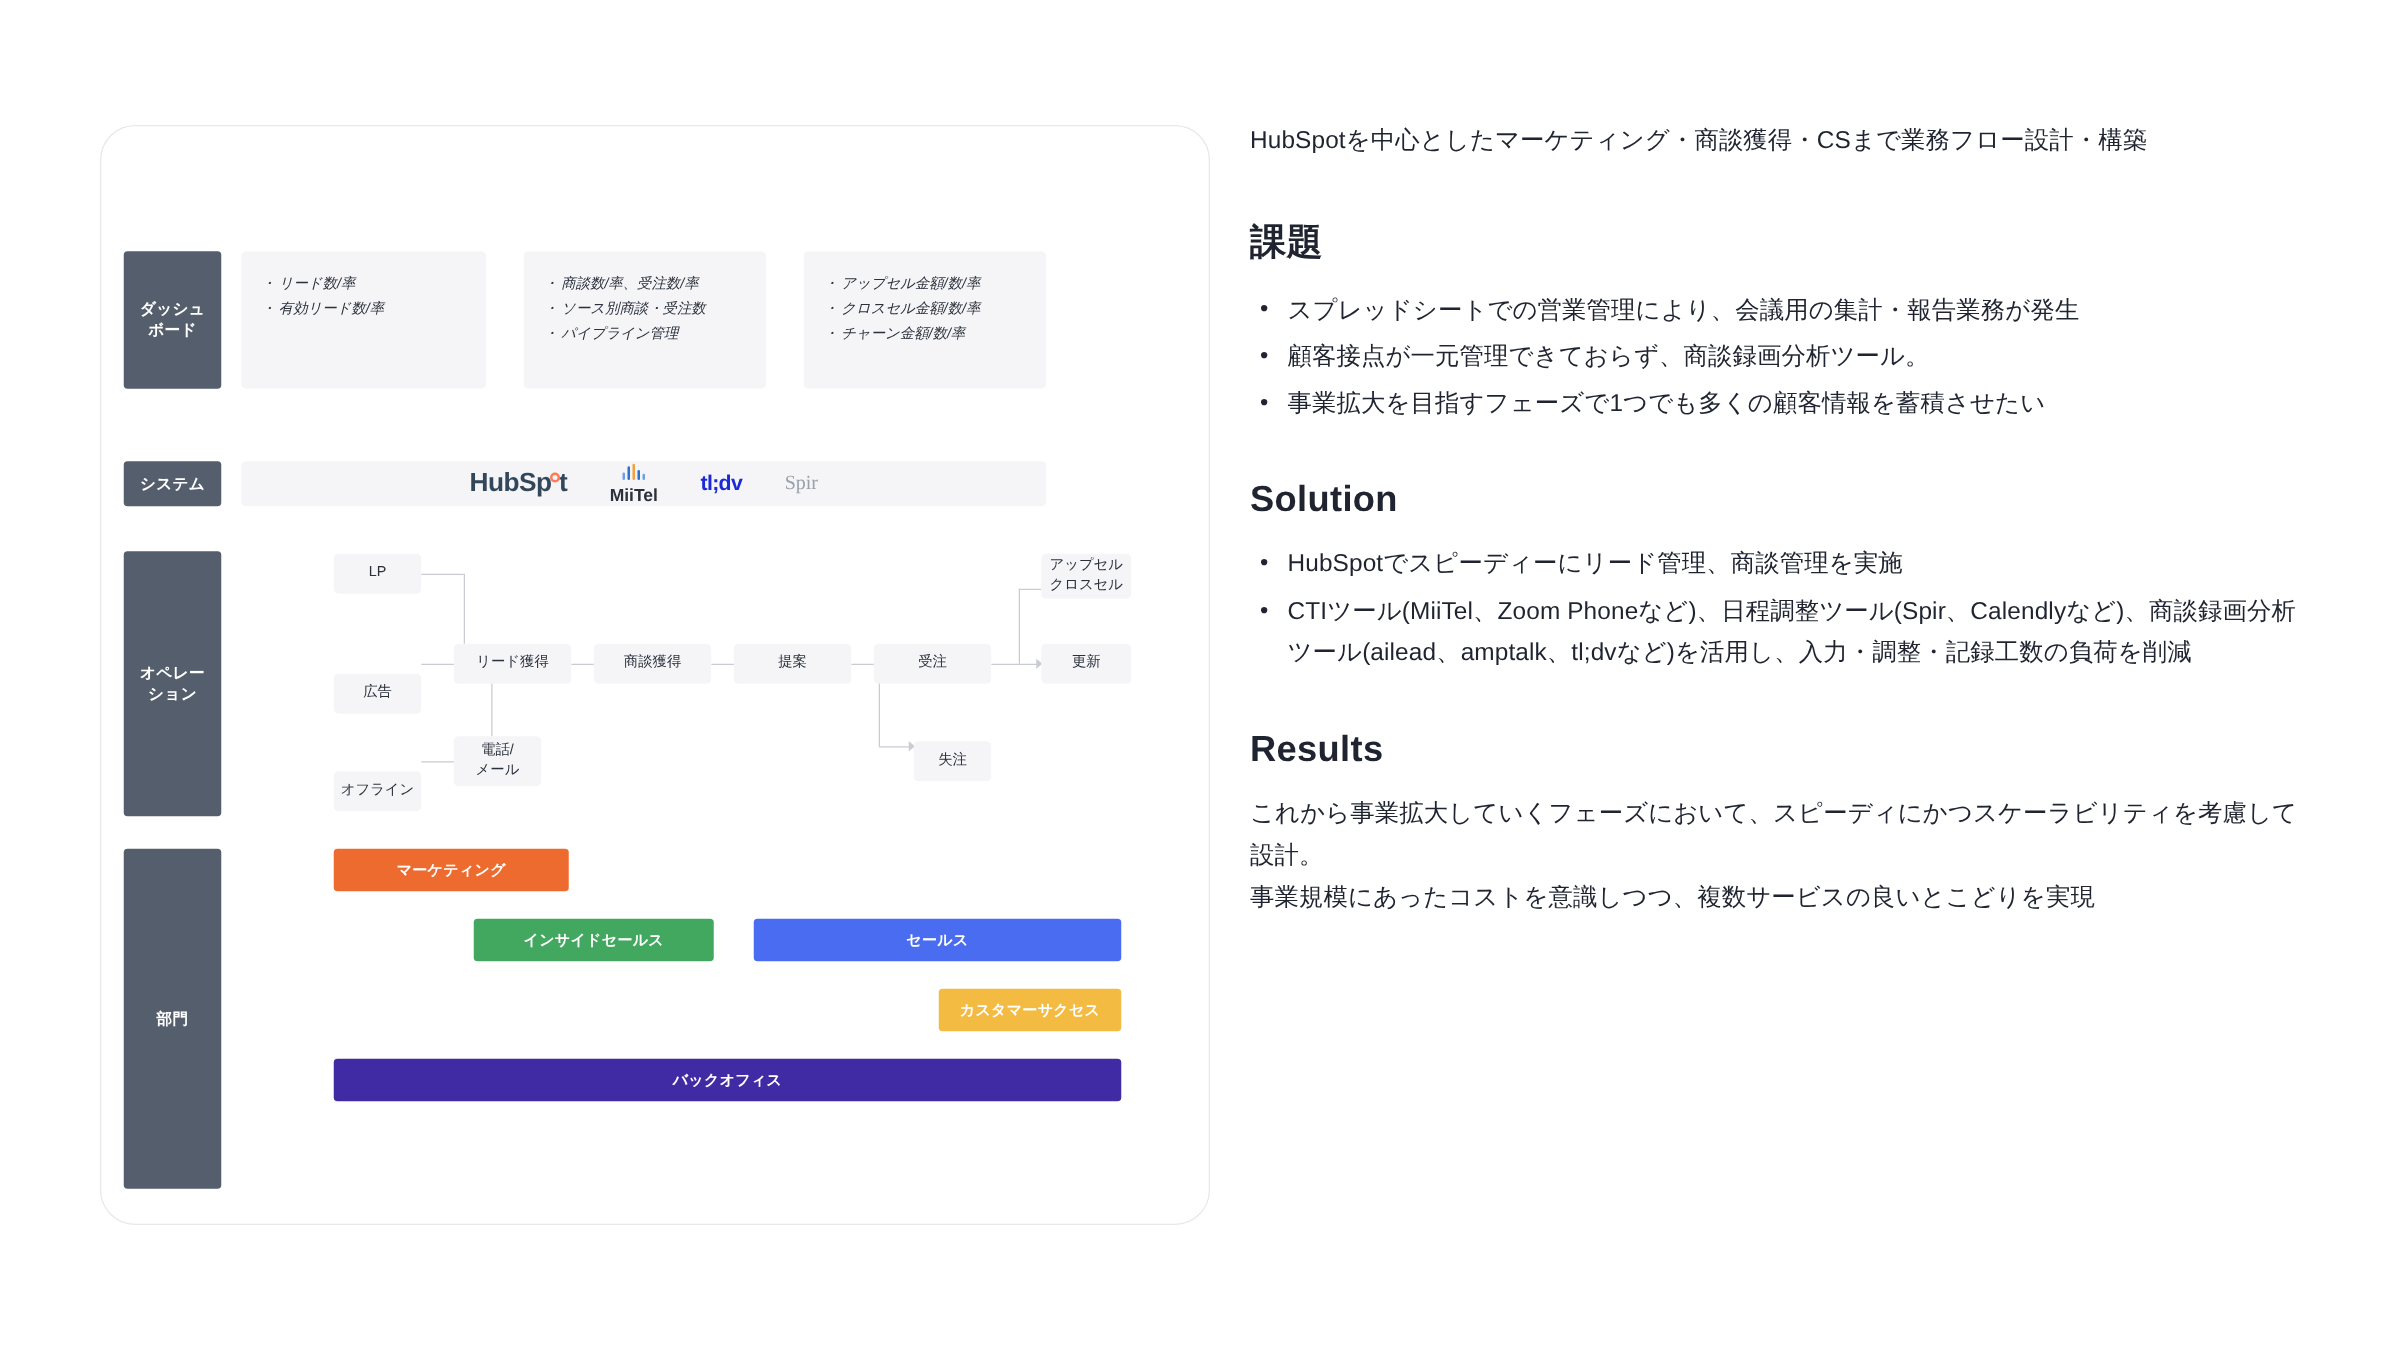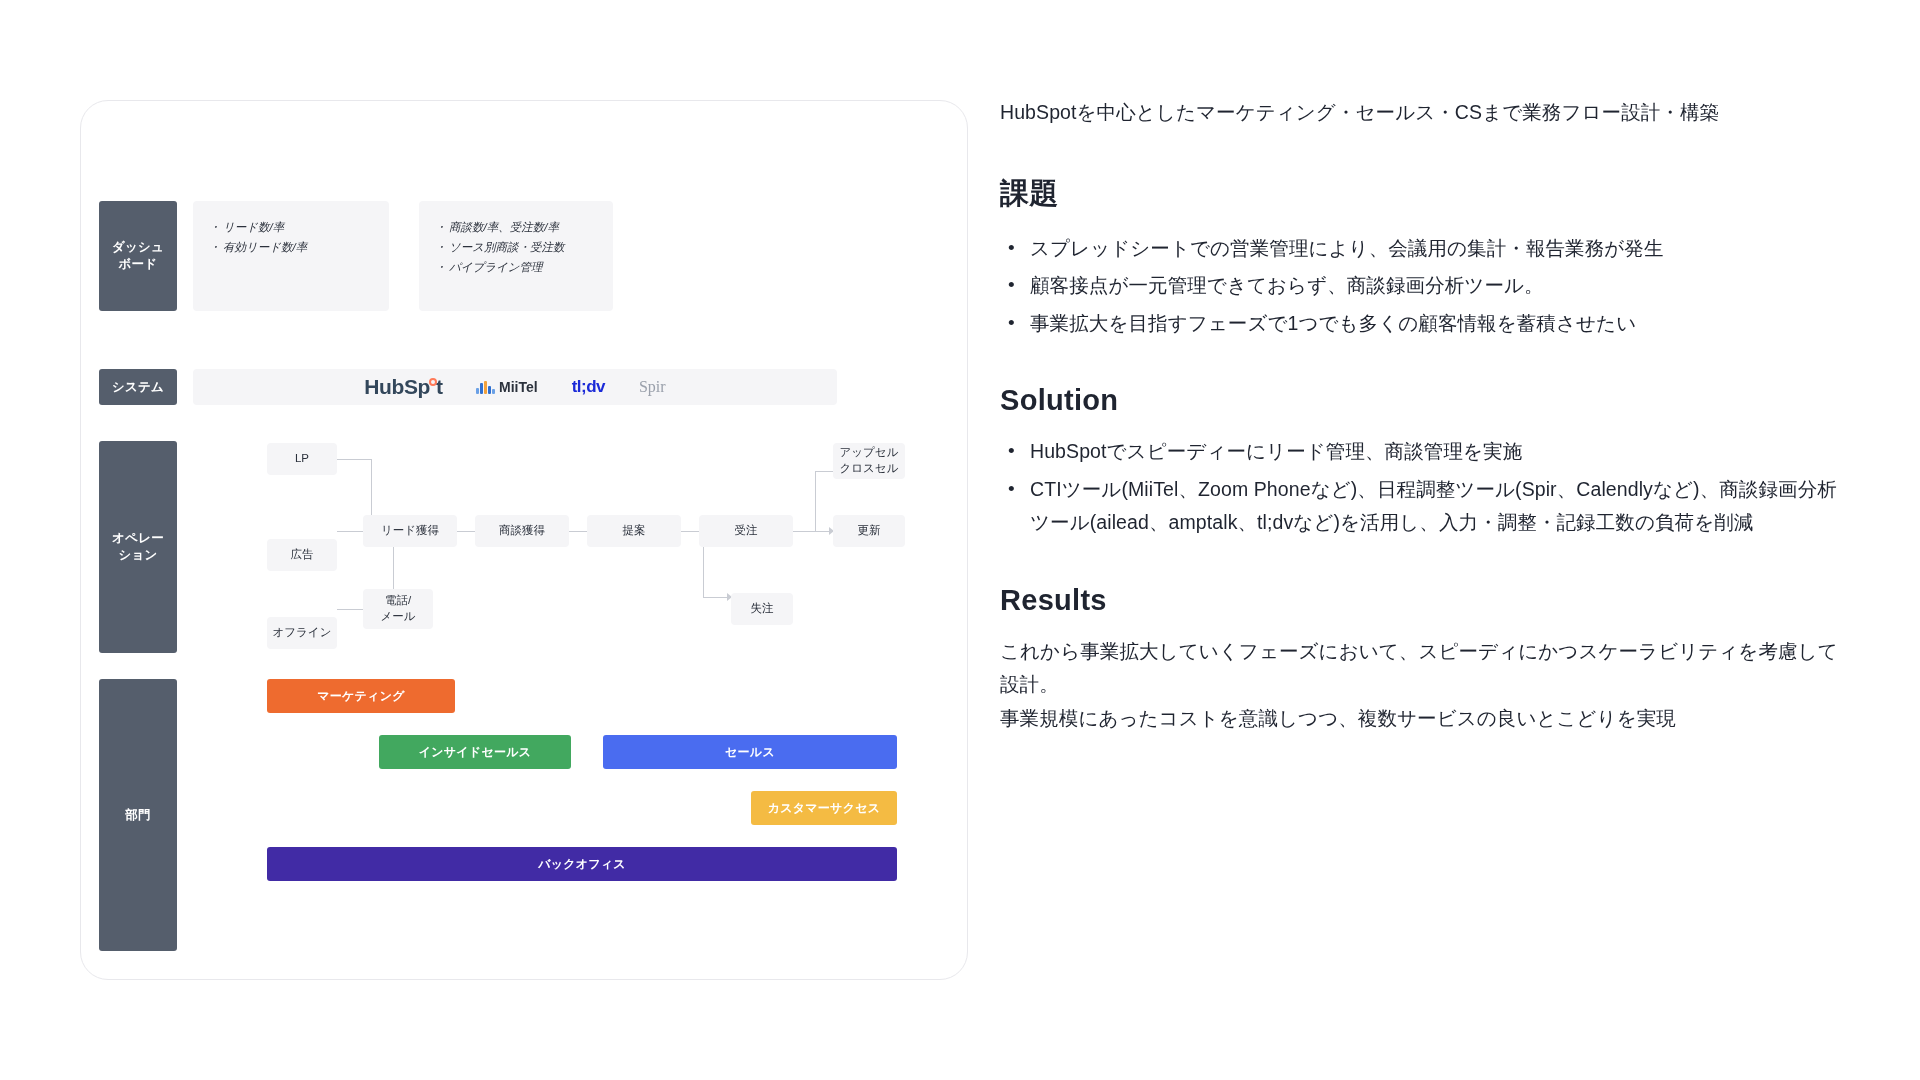--- a/index.html
+++ b/index.html
@@ -91,21 +91,21 @@
     align-items: center;
     justify-content: center;
     gap: 34px;
   }
   .logo { display: flex; align-items: center; font-size: 21px; }
   .logo-hubspot { color: #33475b; font-weight: 700; letter-spacing: -.02em; position: relative; }
   .logo-hubspot .dotwheel {
     display: inline-block; width: 8px; height: 8px; border-radius: 50%;
     border: 2px solid #ff7a59; position: relative; top: -5px; margin: 0 -1px;
   }
-  .logo-miitel { color: #2b313c; font-weight: 600; font-size: 14px; display: flex; align-items: center; gap: 4px;}
+  .logo-miitel { color: #2b313c; font-weight: 600; font-size: 14px; display: flex; align-items: center; gap: 4px; flex-direction: column;}
   .bars { display: inline-flex; align-items: flex-end; gap: 1.5px; height: 13px; }
   .bars i { display: block; width: 2.5px; background: #3f7fd6; border-radius: 1px; }
   .bars i:nth-child(1){height:6px;background:#6aa0e6}
   .bars i:nth-child(2){height:11px;background:#2f6fd0}
   .bars i:nth-child(3){height:13px;background:#f2a13c}
   .bars i:nth-child(4){height:8px;background:#2f6fd0}
   .bars i:nth-child(5){height:5px;background:#6aa0e6}
   .logo-tldv { color: #1b2ad8; font-weight: 800; font-size: 17px; letter-spacing: -.03em; }
   .logo-spir { color: #9aa0ab; font-weight: 500; font-size: 16px; font-family: "Liberation Serif", serif; }
 
@@ -207,20 +207,27 @@
             <li>有効リード数/率</li>
           </ul>
         </div>
         <div class="kpibox" id="kpi-2">
           <ul>
             <li>商談数/率、受注数/率</li>
             <li>ソース別商談・受注数</li>
             <li>パイプライン管理</li>
           </ul>
         </div>
+        <div class="kpibox" id="kpi-3">
+          <ul>
+            <li>アップセル金額/数/率</li>
+            <li>クロスセル金額/数/率</li>
+            <li>チャーン金額/数/率</li>
+          </ul>
+        </div>
 
         <div class="systemstrip">
           <span class="logo logo-hubspot">
             <span>HubSp</span>
               <span class="dotwheel"></span>
               <span>t</span>
           </span>
           <span class="logo logo-miitel">
             <span class="bars">
                 <i></i>
@@ -284,21 +291,21 @@
         <div class="deptbar" style="left:522px; top:634px; width:294px; height:34px; background:#4a6cf0;">セールス</div>
         <div class="deptbar" style="left:670px; top:690px; width:146px; height:34px; background:#f4bb43;">カスタマーサクセス</div>
         <div class="deptbar" style="left:186px; top:746px; width:630px; height:34px; background:#412ba5;">バックオフィス</div>
 
       </div>
     </div>
   </div>
 
   <div class="right">
 
-    <p>HubSpotを中心としたマーケティング・セールス・CSまで業務フロー設計・構築</p>
+    <p>HubSpotを中心としたマーケティング・商談獲得・CSまで業務フロー設計・構築</p>
 
     <h2 class="spaced">課題</h2>
     <ul>
       <li>スプレッドシートでの営業管理により、会議用の集計・報告業務が発生</li>
       <li>顧客接点が一元管理できておらず、商談録画分析ツール。</li>
       <li>事業拡大を目指すフェーズで1つでも多くの顧客情報を蓄積させたい</li>
     </ul>
 
     <h2 class="spaced">Solution</h2>
     <ul>

